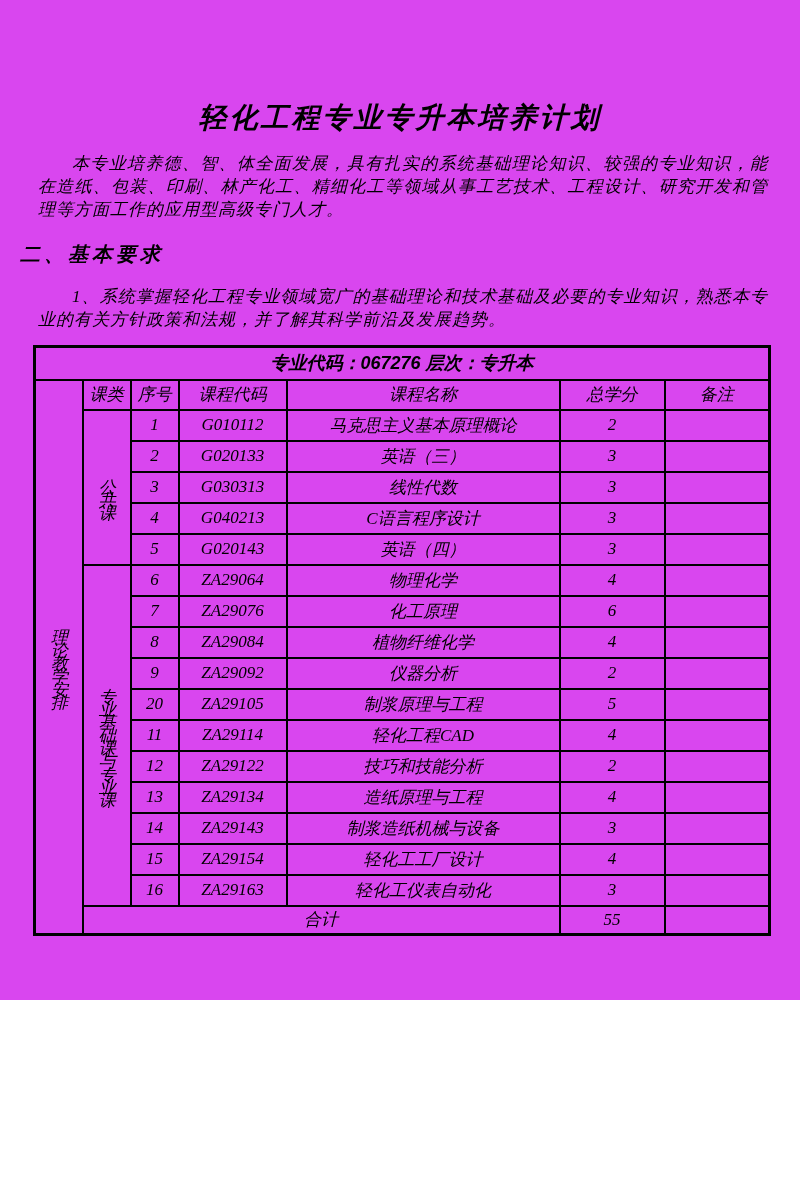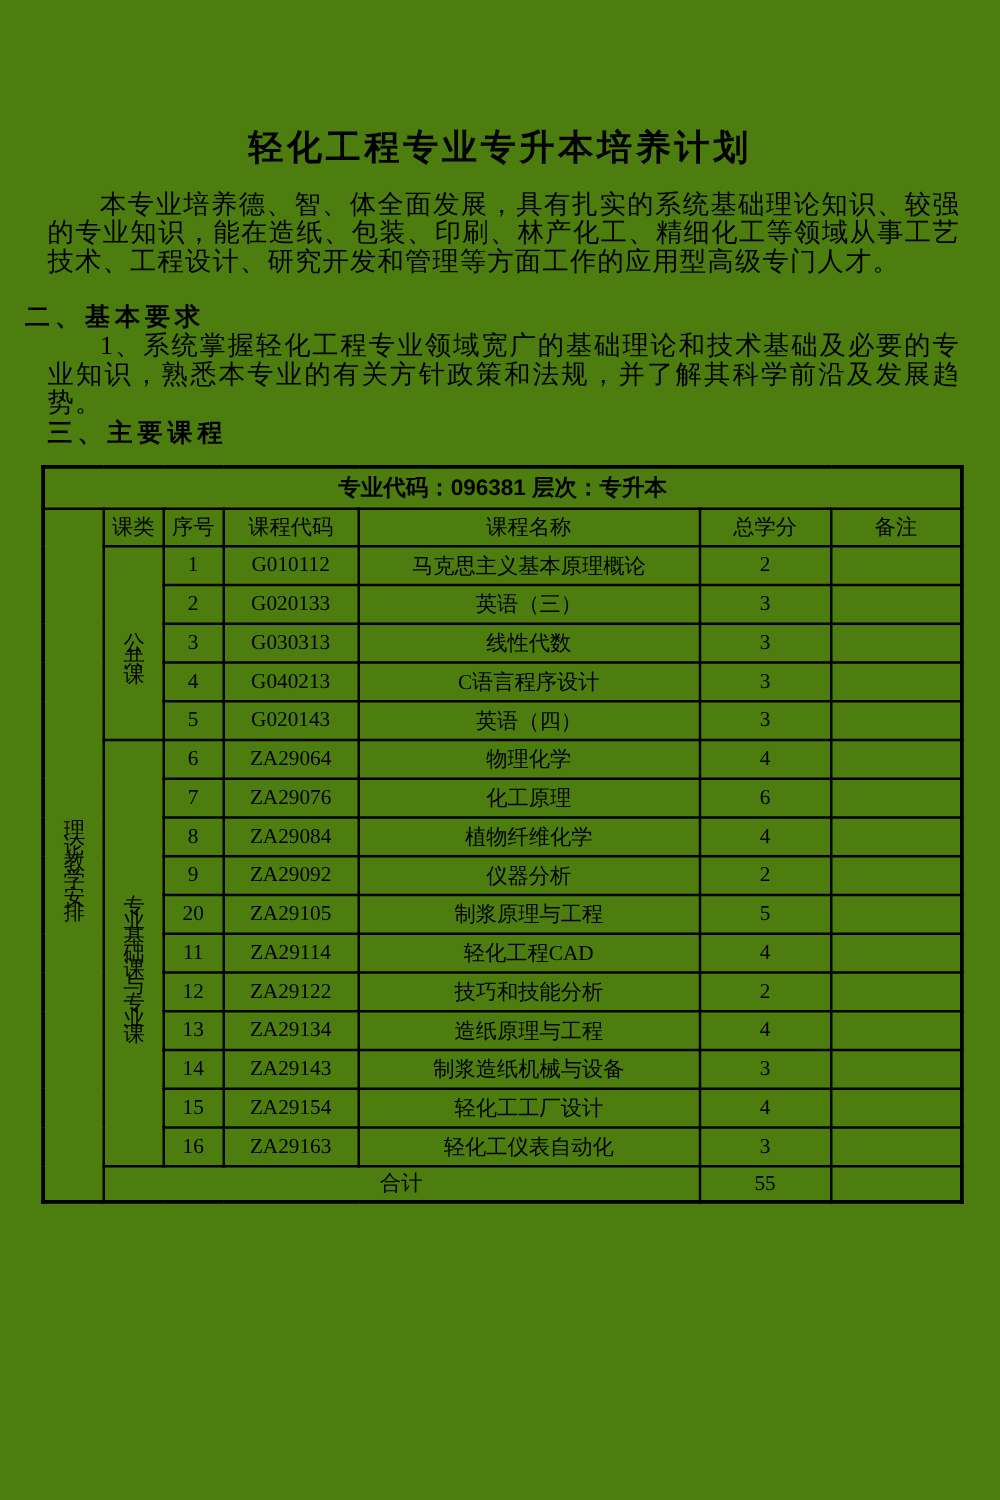--- a/index.html
+++ b/index.html
@@ -1,24 +1,25 @@
 <!DOCTYPE html>
 <html><head>
 <meta charset="utf-8">
 <style>
   html, body { margin: 0; padding: 0; }
   body { background: #ffffff; }
   .page {
     position: relative;
     width: 800px;
-    height: 1200px;
-    background: #4d7c0f;
+    height: 1000px;
+    background: #d946ef;
     color: #000;
     font-family: "Liberation Serif", "DejaVu Serif", serif;
     overflow: hidden;
+    font-style: italic;
   }
   .doc-title {
     margin: 101px 0 0 0;
     text-align: center;
     font-family: "Liberation Sans", "DejaVu Sans", sans-serif;
     font-weight: bold;
     font-size: 28px;
     line-height: 34px;
     letter-spacing: 3px;
   }
@@ -28,28 +29,28 @@
     font-weight: bold;
     font-size: 20px;
     line-height: 22px;
     letter-spacing: 4px;
   }
   .h-a { margin-top: 47px; }
   .h-b { margin-top: 22px; margin-left: 20px; }
   .h-c { margin-top: 2px; }
   .para {
     margin: 0 32px 0 38px;
-    font-size: 21px;
+    font-size: 17px;
     line-height: 23px;
     text-indent: 2em;
     text-align: justify;
     letter-spacing: 1px;
   }
   .p-1 { margin-top: 17px; }
-  .p-2 { }
+  .p-2 { margin-top: 20px; }
   .p-3 { margin-top: 13px; }
 
   .course-table {
     margin: 14px 0 0 33px;
     width: 735px;
     table-layout: fixed;
     border-collapse: collapse;
     border: 3px solid #000;
     font-size: 17px;
   }
@@ -86,37 +87,36 @@
 
 <div class="page">
 
   <h1 class="doc-title">轻化工程专业专升本培养计划</h1>
 
   <p class="para p-1">本专业培养德、智、体全面发展，具有扎实的系统基础理论知识、较强的专业知识，能在造纸、包装、印刷、林产化工、精细化工等领域从事工艺技术、工程设计、研究开发和管理等方面工作的应用型高级专门人才。</p>
 
   <h2 class="sec-heading h-b">二、基本要求</h2>
   <p class="para p-2">1、系统掌握轻化工程专业领域宽广的基础理论和技术基础及必要的专业知识，熟悉本专业的有关方针政策和法规，并了解其科学前沿及发展趋势。</p>
 
-  <h2 class="sec-heading h-c">三、主要课程</h2>
 
   <table class="course-table">
     <colgroup>
       <col style="width:48px">
         <col style="width:48px">
         <col style="width:48px">
       <col style="width:108px">
         <col style="width:273px">
         <col style="width:105px">
         <col style="width:105px">
     </colgroup>
 
     <tbody>
         <tr class="r-title">
       <td class="meta-cell" colspan="7">
-        <span>专业代码：096381</span>
+        <span>专业代码：067276</span>
         <span class="meta-level">层次：专升本</span>
       </td>
     </tr>
 
     <tr class="r-head">
       <td rowspan="18">
         <span class="vert">理论教学安排</span>
       </td>
       <td>课类</td>
       <td>序号</td>

